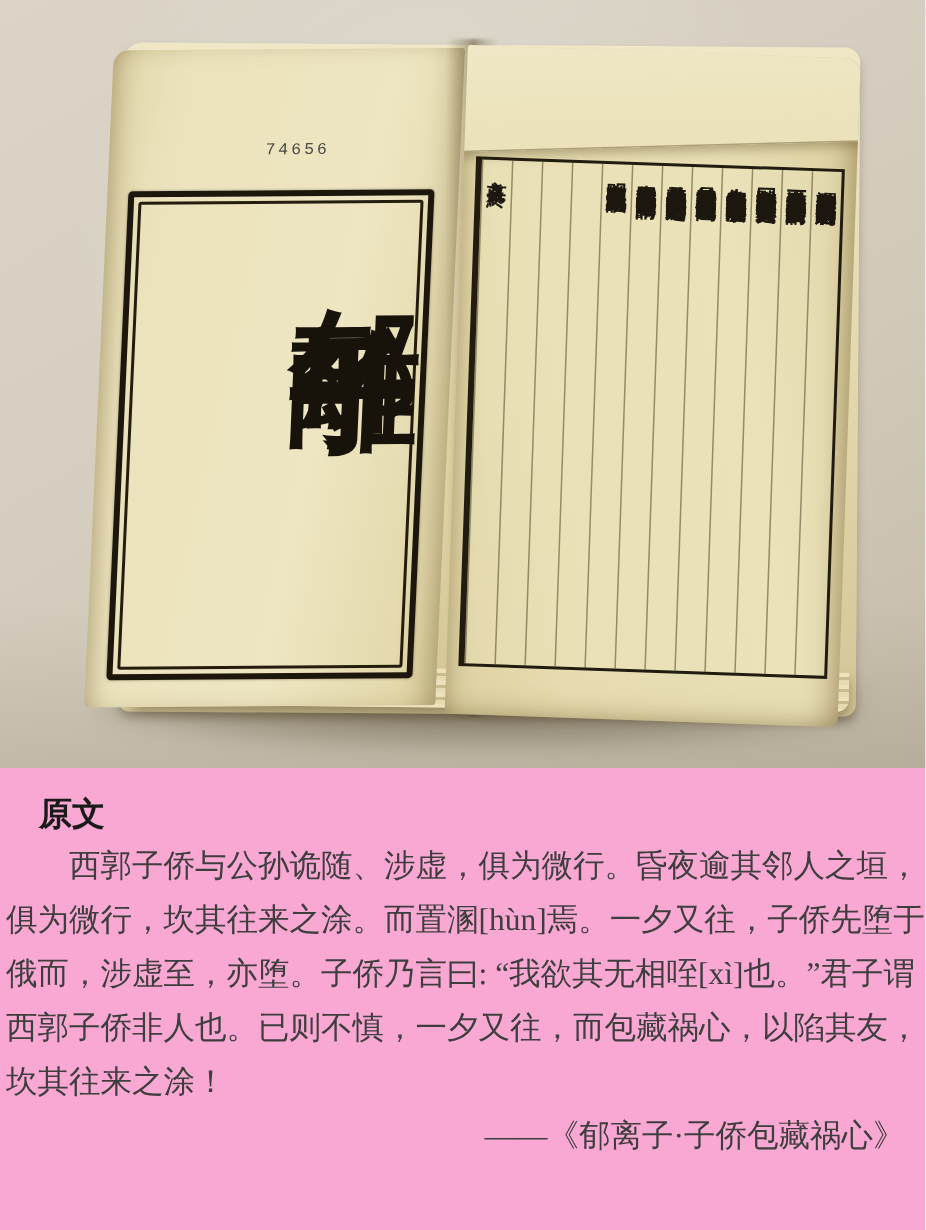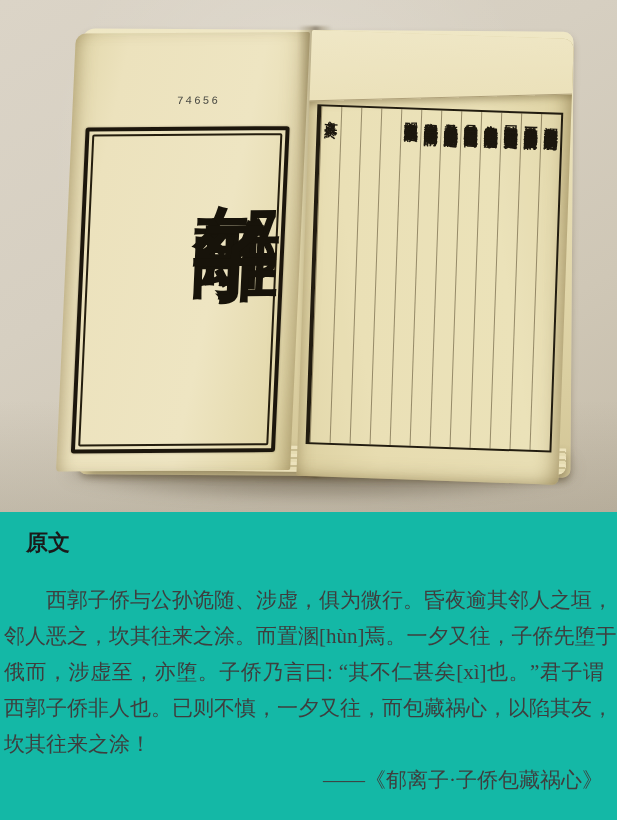--- a/index.html
+++ b/index.html
@@ -62,23 +62,23 @@
     box-sizing:border-box;}
   .tcol{flex:0 0 20px;width:20px;height:100%;box-sizing:border-box;
     border-left:1px solid rgba(66,52,26,.5);
     writing-mode:vertical-rl;text-orientation:upright;overflow:hidden;
     font-size:13.5px;line-height:20px;letter-spacing:.4px;
     font-weight:700;color:#1d180f;padding-top:2px;}
   .tcol.blank{color:transparent;}
   .tcol.marker{font-size:13px;font-weight:700;padding-top:3px;letter-spacing:2px;}
 
   
-  .content{position:absolute;left:0;top:512px;width:617px;height:308px;background:#14b8a6;}
+  .content{position:absolute;left:0;top:512px;width:617px;height:308px;background:#f9a8d4;}
   .heading{margin:19px 0 0 26px;font-size:22px;line-height:24px;font-weight:bold;color:#1a1a1a;}
-  .body-text{margin:27px 13px 0 4px;}
+  .body-text{margin:4px 13px 0 4px;}
   .txt-line{font-size:21px;line-height:36px;color:#3e3e3e;
     text-align:justify;text-align-last:justify;white-space:nowrap;}
   .txt-line.end{text-align-last:left;}
   .attribution{margin:0 14px 0 0;font-size:21px;line-height:36px;color:#3e3e3e;text-align:right;}
 </style>
 </head>
 <body>
 
 <div class="page">
 
@@ -117,21 +117,21 @@
             <div class="tcol marker">玄眞子終</div>
           </div>
       </div>
     </div>
   </div>
 
   <div class="content">
     <h2 class="heading">原文</h2>
     <div class="body-text">
         <div class="txt-line fill">　　西郭子侨与公孙诡随、涉虚，俱为微行。昏夜逾其邻人之垣，</div>
-        <div class="txt-line fill">邻人恶之，坎其往来之涂。而置溷[hùn]焉。一夕又往，子侨先堕于</div>
-        <div class="txt-line fill">俄而，涉虚至，亦堕。子侨乃言曰: “其不仁甚矣[xì]也。”君子谓</div>
+        <div class="txt-line fill">俱为微行，坎其往来之涂。而置溷[hùn]焉。一夕又往，子侨先堕于</div>
+        <div class="txt-line fill">俄而，涉虚至，亦堕。子侨乃言曰: “我欲其无相咥[xì]也。”君子谓</div>
         <div class="txt-line fill">西郭子侨非人也。已则不慎，一夕又往，而包藏祸心，以陷其友，</div>
         <div class="txt-line end">坎其往来之涂！</div>
       </div>
     <p class="attribution">——《郁离子·子侨包藏祸心》</p>
   </div>
 
 </div>
 
 </body></html>

